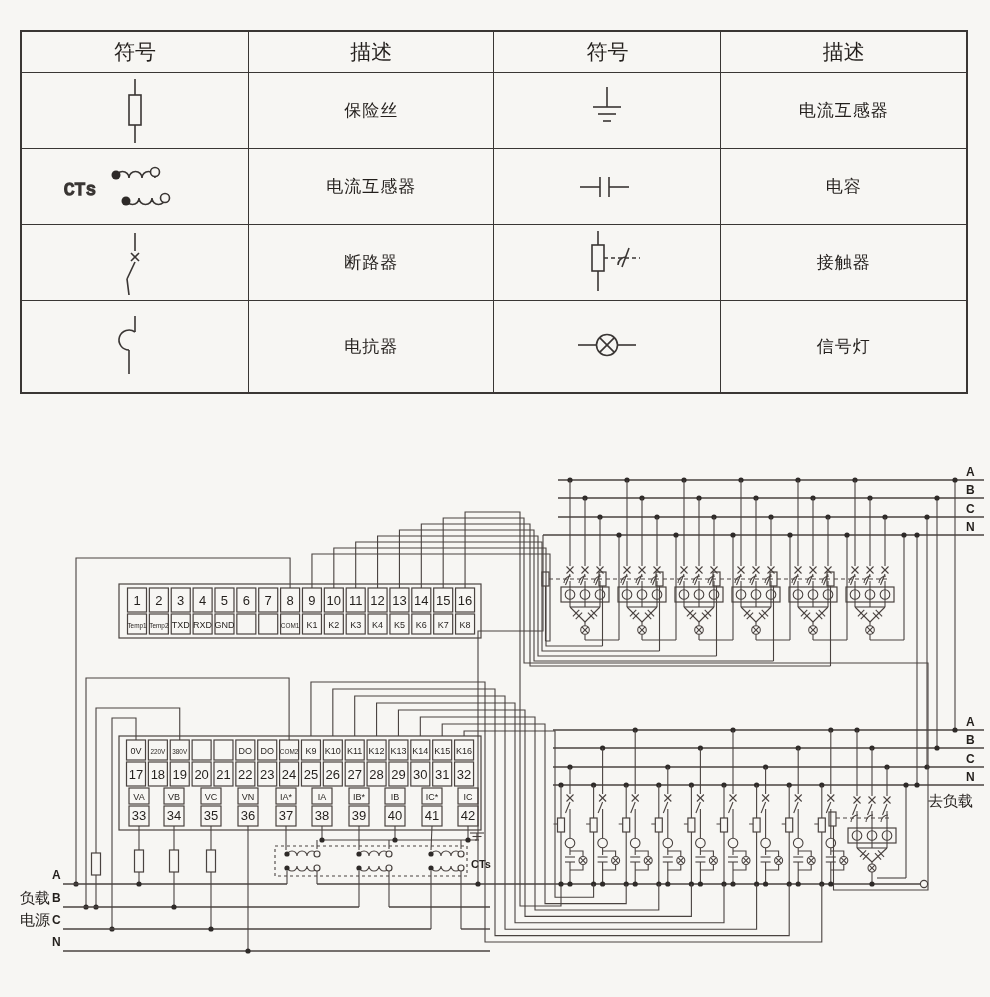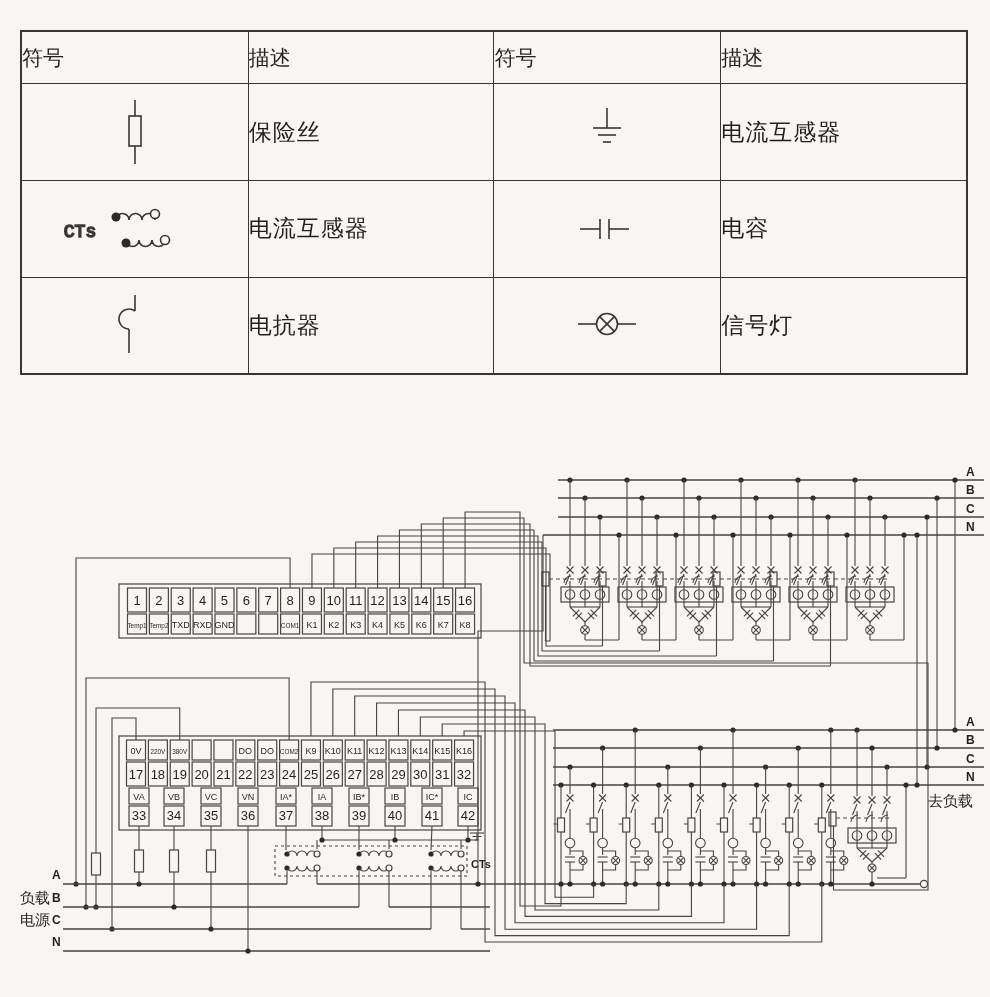--- a/index.html
+++ b/index.html
@@ -9,25 +9,25 @@
     font-family:"Liberation Sans", sans-serif;
     color:#231f1c;
     overflow:hidden;
   }
   #legend-table{
     position:absolute;left:20px;top:30px;width:948px;height:345px;
     border:2px solid #3a3634;border-collapse:collapse;background:transparent;
     table-layout:fixed;
   }
   #legend-table td,#legend-table th{
-    border:1px solid #3a3634;text-align:left;vertical-align:middle;
+    border:1px solid #3a3634;text-align:center;vertical-align:middle;
     font-weight:normal;padding:0;
   }
   #legend-table th{font-size:21px;height:40px;}
-  #legend-table td.desc{font-size:23px;letter-spacing:1px;}
+  #legend-table td.desc{font-size:17px;letter-spacing:1px;}
   #legend-table svg{display:block;margin:0 auto;}
   #diagram{position:absolute;left:0;top:0;}
   .wire{stroke:#4a4340;stroke-width:1.1;fill:none;}
   .wire2{stroke:#4a4340;stroke-width:1.4;fill:none;}
   .dashed{stroke:#4a4340;stroke-width:1;fill:none;stroke-dasharray:4 3;}
   .boxline{stroke:#4a4340;stroke-width:1.2;fill:none;}
   .dot{fill:#2e2a28;stroke:none;}
   .opendot{fill:#f7f6f3;stroke:#4a4340;stroke-width:1.2;}
   text{fill:#231f1c;}
   .tnum{font-size:13px;font-family:"Liberation Sans",sans-serif;}
@@ -84,20 +84,43 @@
           <svg width="70" height="68" stroke="#3a3634" stroke-width="1.6" fill="none">
             <line x1="8" y1="34" x2="28" y2="34"></line>
             <line x1="28" y1="24" x2="28" y2="44"></line>
             <line x1="37" y1="24" x2="37" y2="44"></line>
             <line x1="37" y1="34" x2="57" y2="34"></line>
           </svg>
         </td>
         <td class="desc">电容</td>
       </tr>
       <tr style="height: 76px;">
+        <td>
+          <svg width="70" height="68" stroke="#3a3634" stroke-width="1.6" fill="none">
+            <line x1="35" y1="4" x2="35" y2="22"></line>
+            <line x1="31" y1="24" x2="39" y2="32"></line>
+            <line x1="31" y1="32" x2="39" y2="24"></line>
+            <line x1="35" y1="33" x2="27" y2="50"></line>
+            <line x1="27" y1="50" x2="29" y2="66"></line>
+          </svg>
+        </td>
+        <td class="desc">断路器</td>
+        <td>
+          <svg width="70" height="68" stroke="#3a3634" stroke-width="1.6" fill="none">
+            <line x1="26" y1="2" x2="26" y2="16"></line>
+            <rect x="20" y="16" width="12" height="26"></rect>
+            <line x1="26" y1="42" x2="26" y2="62"></line>
+            <line x1="32" y1="29" x2="68" y2="29" stroke-dasharray="4 3"></line>
+            <path d="M 46 36 A 8 8 0 0 1 54 28" fill="none"></path>
+            <line x1="50" y1="38" x2="57" y2="19"></line>
+          </svg>
+        </td>
+        <td class="desc">接触器</td>
+      </tr>
+      <tr style="height: 92px;">
         <td>
           <svg width="70" height="68" stroke="#3a3634" stroke-width="1.6" fill="none">
             <line x1="35" y1="4" x2="35" y2="20"></line>
             <path d="M 35 20 A 10 10 0 1 0 29 38" fill="none"></path>
             <line x1="29" y1="38" x2="29" y2="62"></line>
           </svg>
         </td>
         <td class="desc">电抗器</td>
         <td>
           <svg width="70" height="68" stroke="#3a3634" stroke-width="1.6" fill="none">

